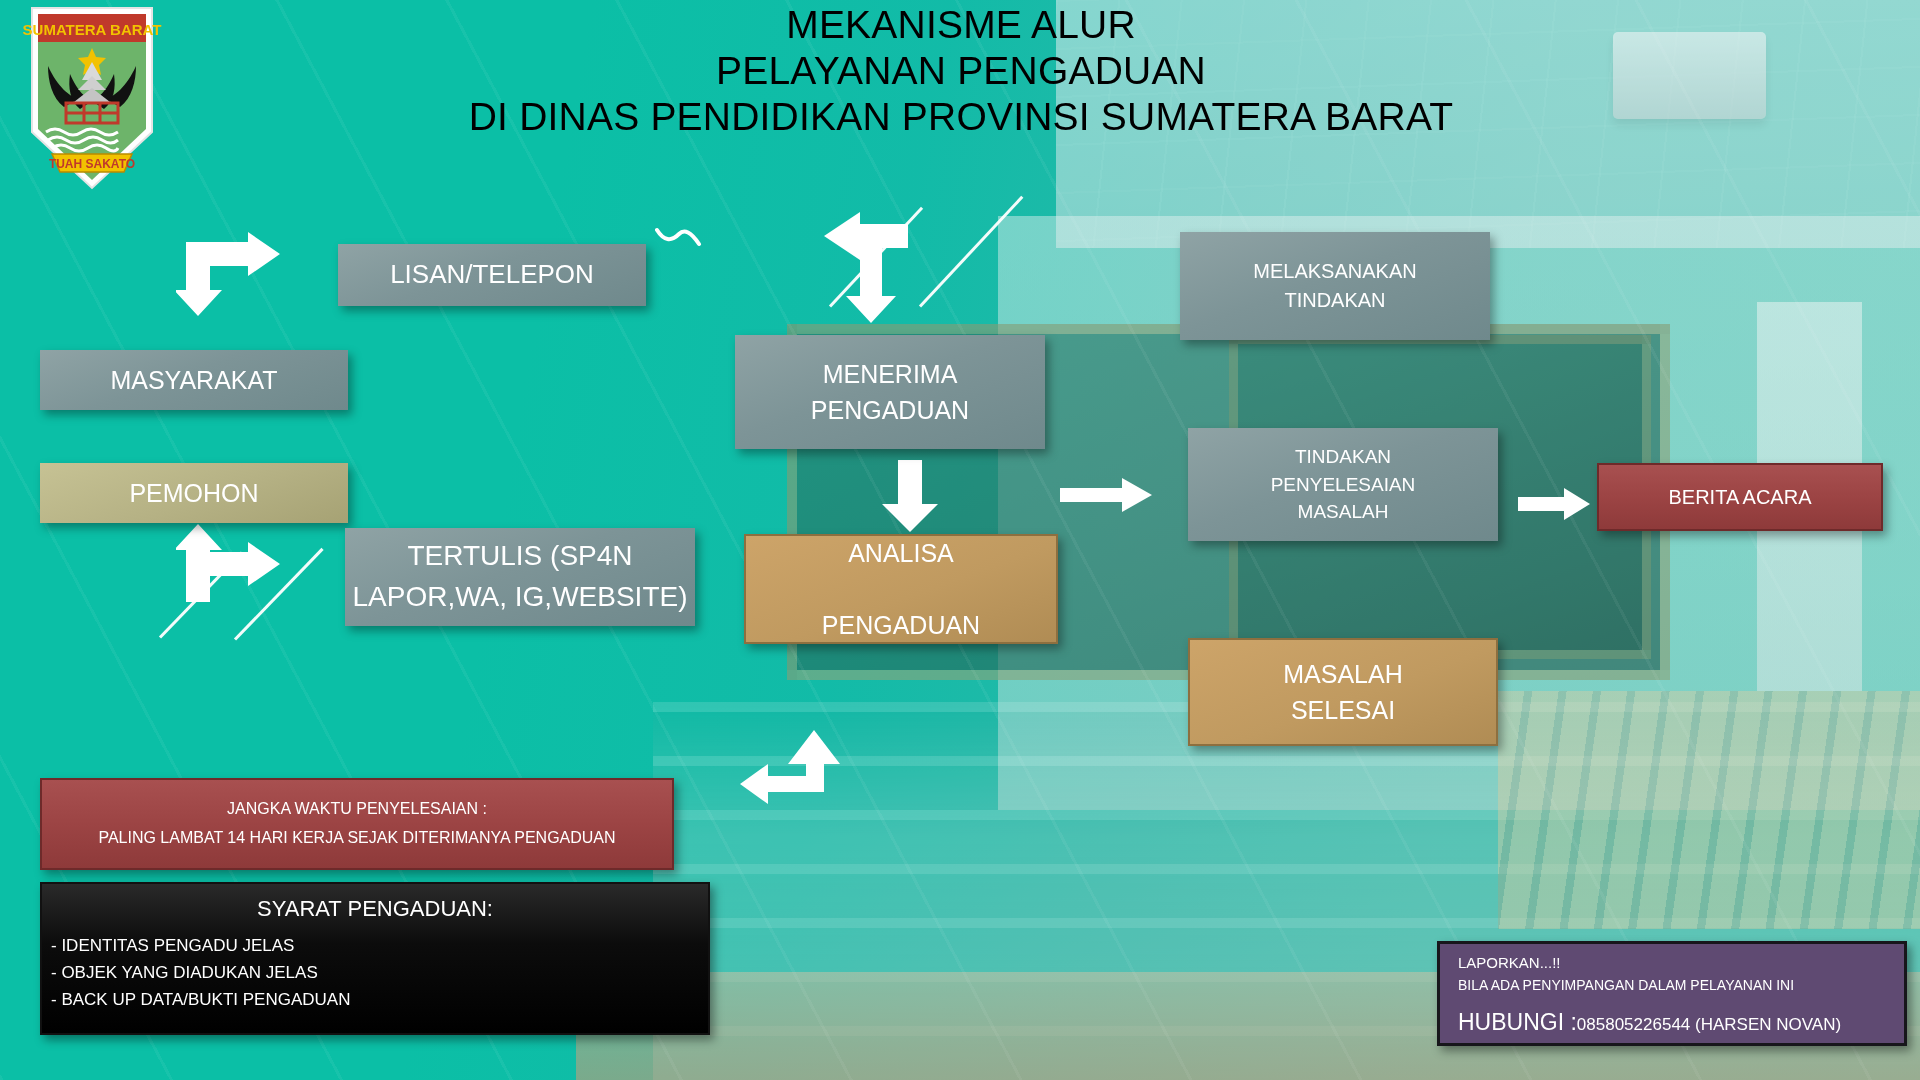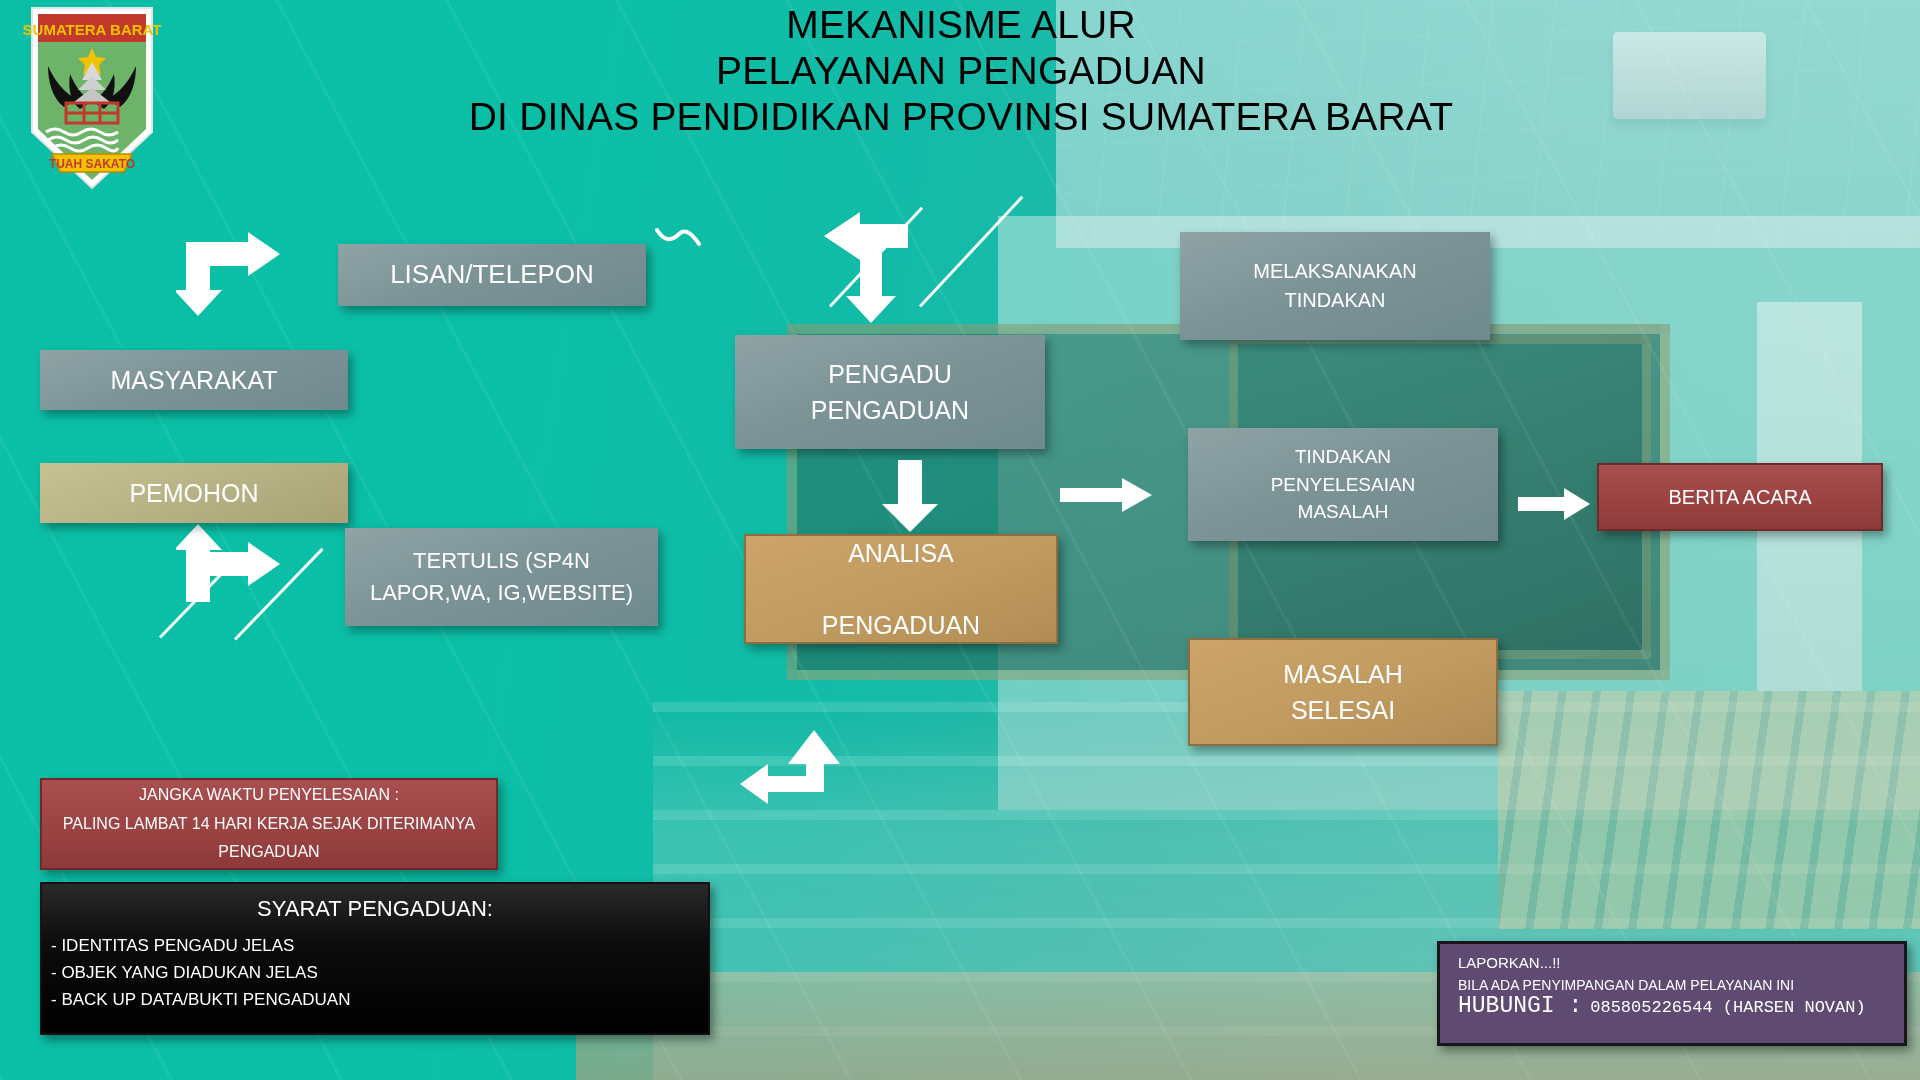--- a/index.html
+++ b/index.html
@@ -250,27 +250,27 @@
 </div>
 
 <div class="node grey" style="left:40px; top:350px; width:308px; height:60px; font-size:25px;">
   <span class="ln">MASYARAKAT</span>
 </div>
 
 <div class="node khaki" style="left:40px; top:423px; width:308px; height:60px; font-size:25px;">
   <span class="ln">PEMOHON</span>
 </div>
 
-<div class="node grey" style="left:345px; top:528px; width:313px; height:98px; font-size:22px;align-items:flex-end;">
+<div class="node grey" style="left:345px; top:528px; width:350px; height:98px; font-size:28px;align-items:flex-end;">
   <span class="ln">TERTULIS (SP4N</span>
   <span class="ln">LAPOR,WA, IG,WEBSITE)</span>
 </div>
 
 <div class="node grey" style="left:735px; top:335px; width:310px; height:114px; font-size:25px;">
-  <span class="ln">PENGADU</span>
+  <span class="ln">MENERIMA</span>
   <span class="ln">PENGADUAN</span>
 </div>
 
 <div class="node tan" style="left:744px; top:534px; width:314px; height:110px; font-size:25px;gap:36px;">
   <span class="ln">ANALISA</span>
   <span class="ln">PENGADUAN</span>
 </div>
 
 <div class="node grey" style="left:1180px; top:232px; width:310px; height:108px; font-size:20px;">
   <span class="ln">MELAKSANAKAN</span>
@@ -285,36 +285,36 @@
 
 <div class="node tan" style="left:1188px; top:638px; width:310px; height:108px; font-size:25px;">
   <span class="ln">MASALAH</span>
   <span class="ln">SELESAI</span>
 </div>
 
 <div class="node red" style="left:1597px; top:463px; width:286px; height:68px; font-size:20px;">
   <span class="ln">BERITA ACARA</span>
 </div>
 
-<div class="node red" style="left:40px; top:778px; width:458px; height:92px; font-size:16px; line-height:1.8;">
+<div class="node red" style="left:40px; top:778px; width:634px; height:92px; font-size:16px; line-height:1.8;">
   <span class="ln">JANGKA WAKTU PENYELESAIAN :</span>
   <span class="ln">PALING LAMBAT 14 HARI KERJA SEJAK DITERIMANYA PENGADUAN</span>
 </div>
 
 <div class="black" style="position:absolute; left:40px; top:882px; width:670px; height:153px;
       color:#fff; box-shadow:4px 5px 9px rgba(0,0,0,.4); padding:12px 9px;">
   <div style="text-align:center; font-size:22px; margin-bottom:10px;">SYARAT PENGADUAN:</div>
   <div style="font-size:17px; line-height:1.6;">
     <div>- IDENTITAS PENGADU JELAS</div>
     <div>- OBJEK YANG DIADUKAN JELAS</div>
     <div>- BACK UP DATA/BUKTI PENGADUAN</div>
   </div>
 </div>
 
 <div class="purple" style="position:absolute; left:1437px; top:941px; width:470px; height:105px;
       color:#fff; padding:10px 18px; box-shadow:4px 5px 9px rgba(0,0,0,.4);">
   <div style="font-size:15px;">LAPORKAN...!!</div>
   <div style="font-size:14px; margin-top:6px;">BILA ADA PENYIMPANGAN DALAM  PELAYANAN INI</div>
-  <div style="margin-top:0; display:flex; align-items:baseline; gap:8px;font-family:Liberation Mono, monospace;">
+  <div style="margin-top:16px; display:flex; align-items:baseline; ">
     <span style="font-size:23px;">HUBUNGI :</span>
     <span style="font-size:17px;">085805226544 (HARSEN NOVAN)</span>
   </div>
 </div>
 
 </body></html>

